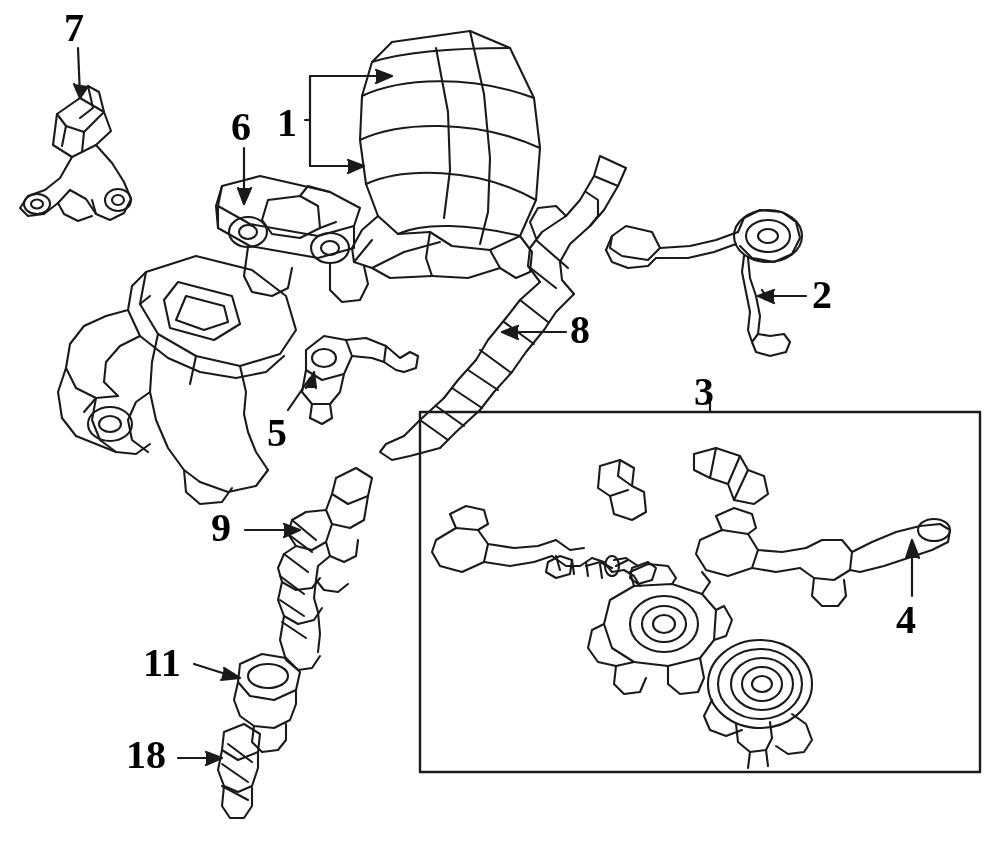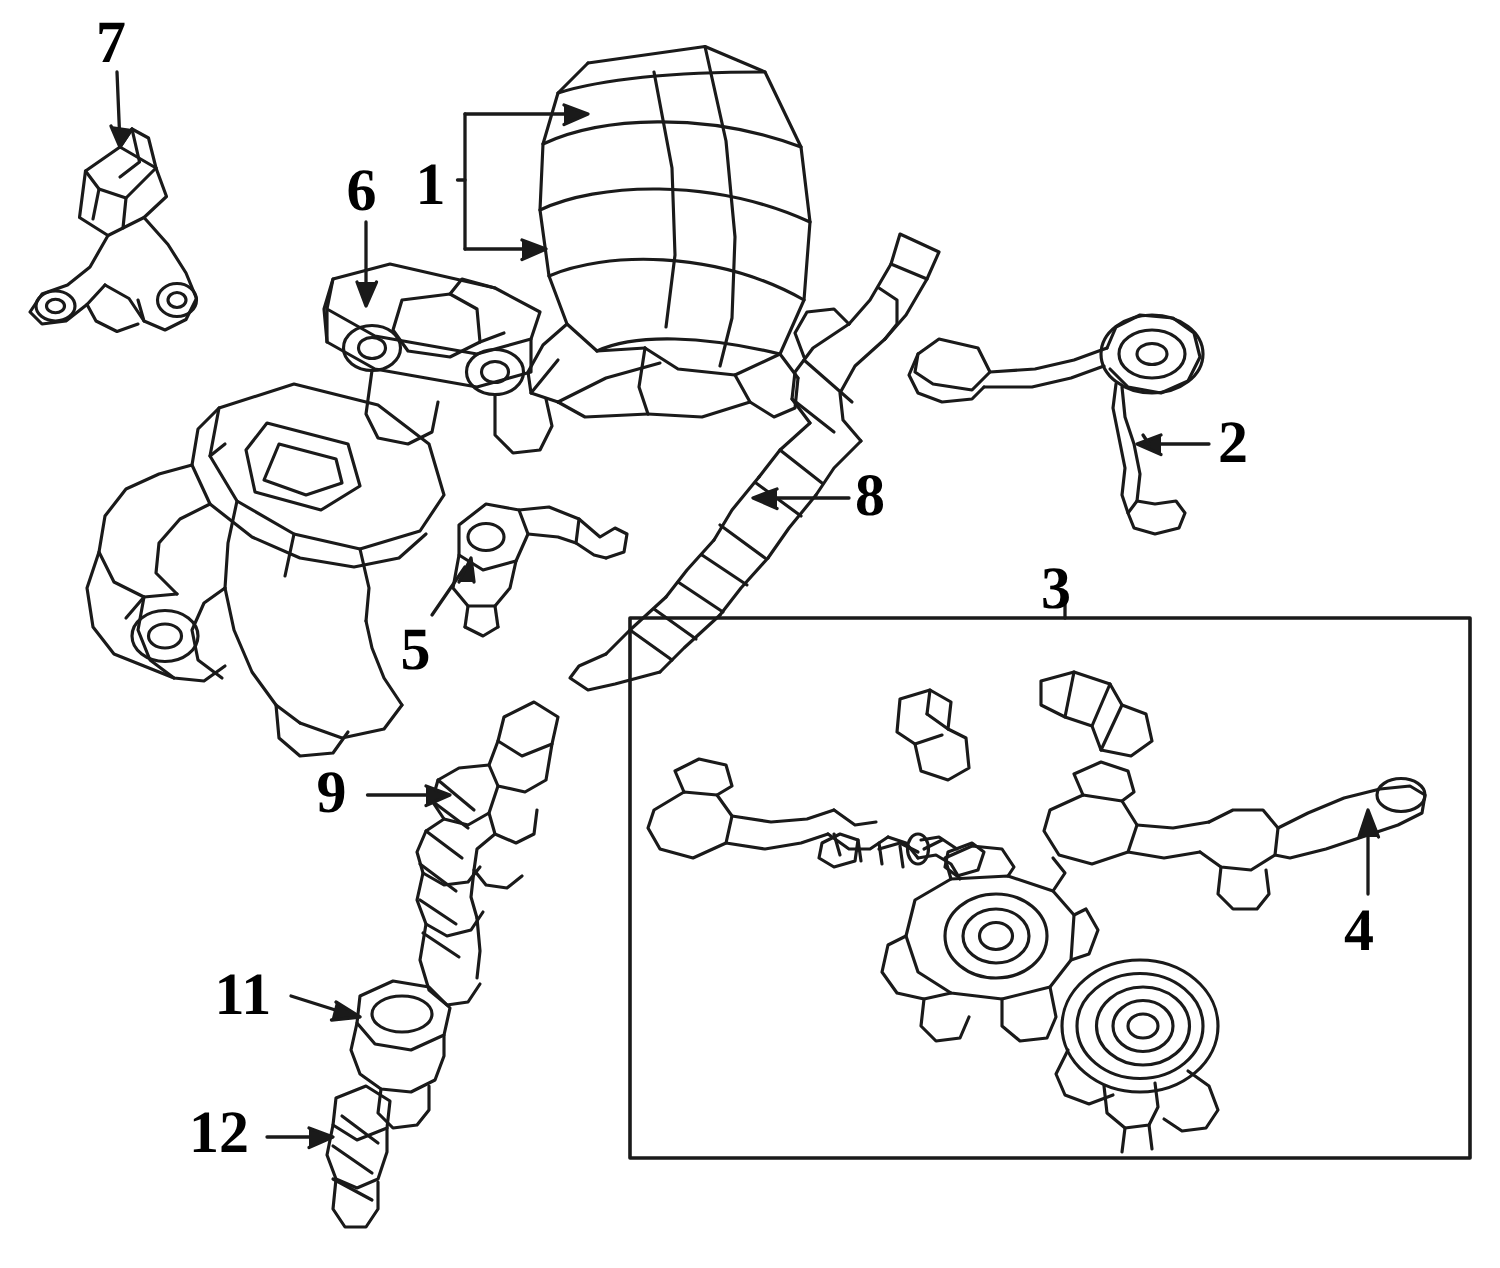--- a/index.html
+++ b/index.html
@@ -320,15 +320,15 @@
   <div class="callout" style="left:64px;  top:8px;   font-size:40px;">7</div>
   <div class="callout" style="left:231px; top:107px; font-size:40px;">6</div>
   <div class="callout" style="left:277px; top:103px; font-size:40px;">1</div>
   <div class="callout" style="left:812px; top:275px; font-size:40px;">2</div>
   <div class="callout" style="left:570px; top:310px; font-size:40px;">8</div>
   <div class="callout" style="left:694px; top:372px; font-size:40px;">3</div>
   <div class="callout" style="left:267px; top:413px; font-size:40px;">5</div>
   <div class="callout" style="left:211px; top:508px; font-size:40px;">9</div>
   <div class="callout" style="left:896px; top:600px; font-size:40px;">4</div>
   <div class="callout" style="left:143px; top:643px; font-size:40px;">11</div>
-  <div class="callout" style="left:126px; top:735px; font-size:40px;">12</div>
+  <div class="callout" style="left:126px; top:735px; font-size:40px;">18</div>
 
 </div>
 
 </body></html>

